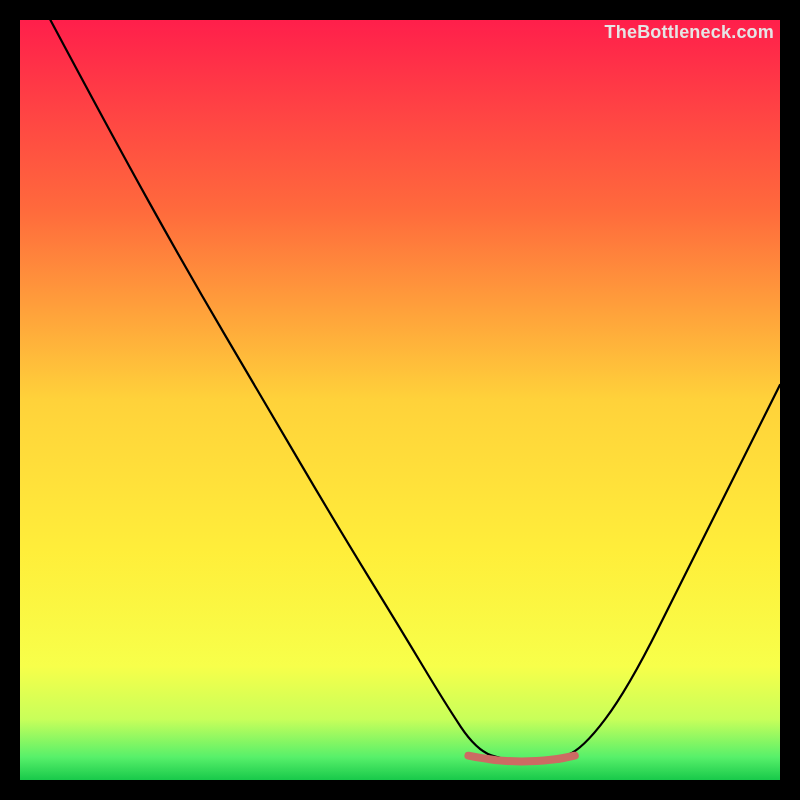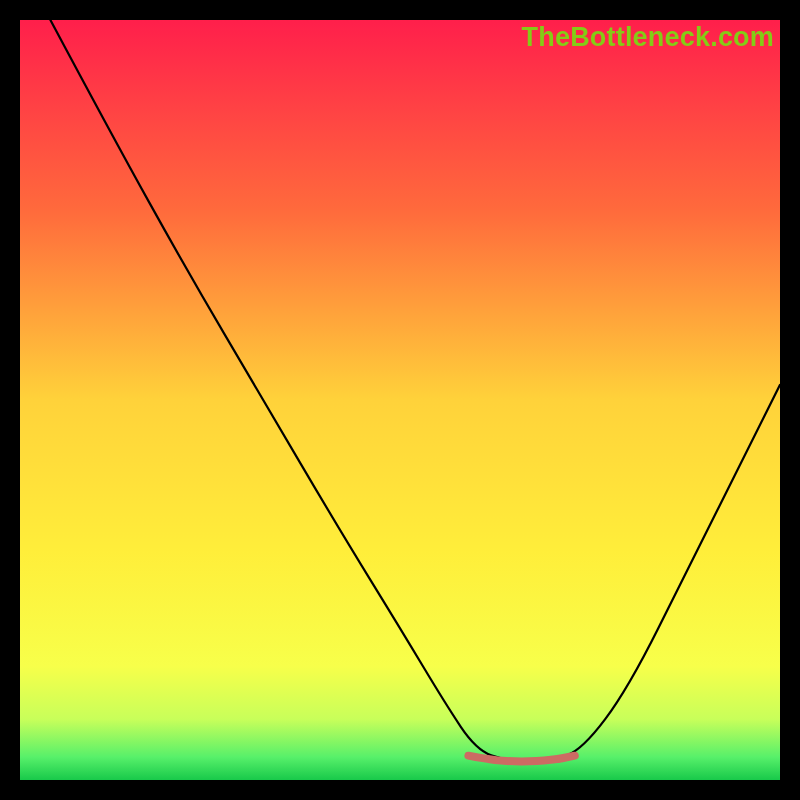--- a/index.html
+++ b/index.html
@@ -23,22 +23,22 @@
     position: absolute;
     left: 0;
     top: 0;
     width: 760px;
     height: 760px;
   }
   .watermark {
     position: absolute;
     top: 2px;
     right: 6px;
-    color: #84cc16;
-    font-size: 27px;
+    color: #e5e5e5;
+    font-size: 18px;
     font-weight: 600;
     letter-spacing: 0.2px;
     z-index: 20;
   }
   svg {
     display: block;
   }
 </style>
 </head>
 <body>

